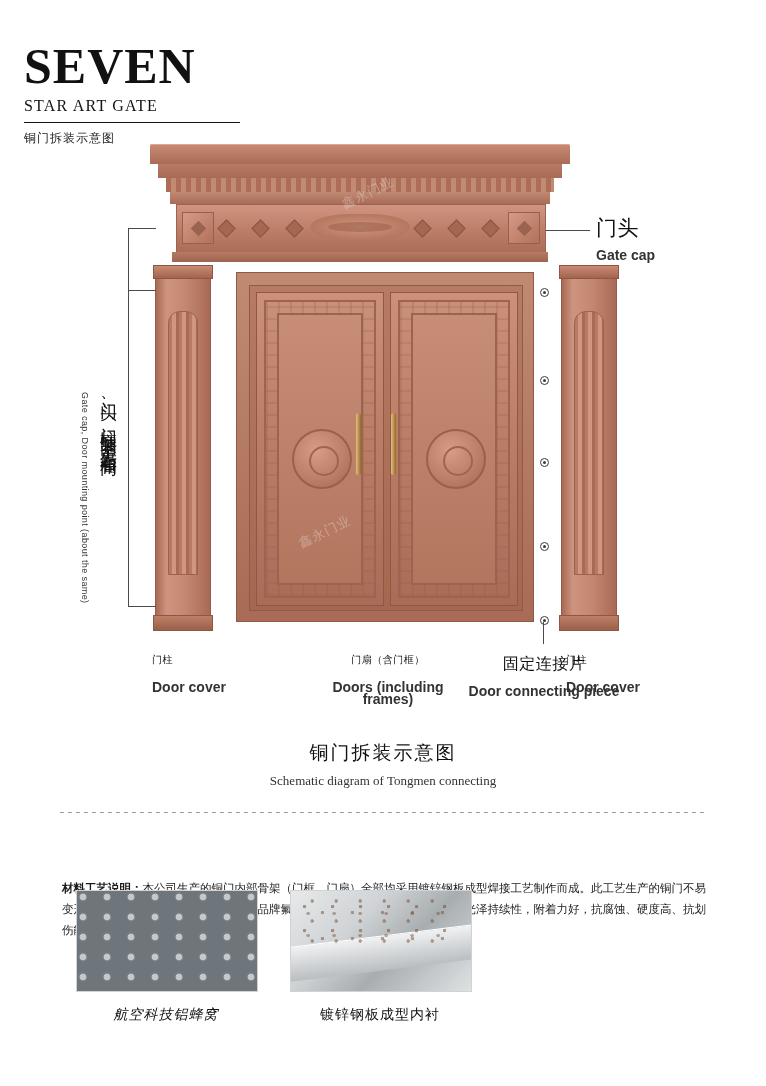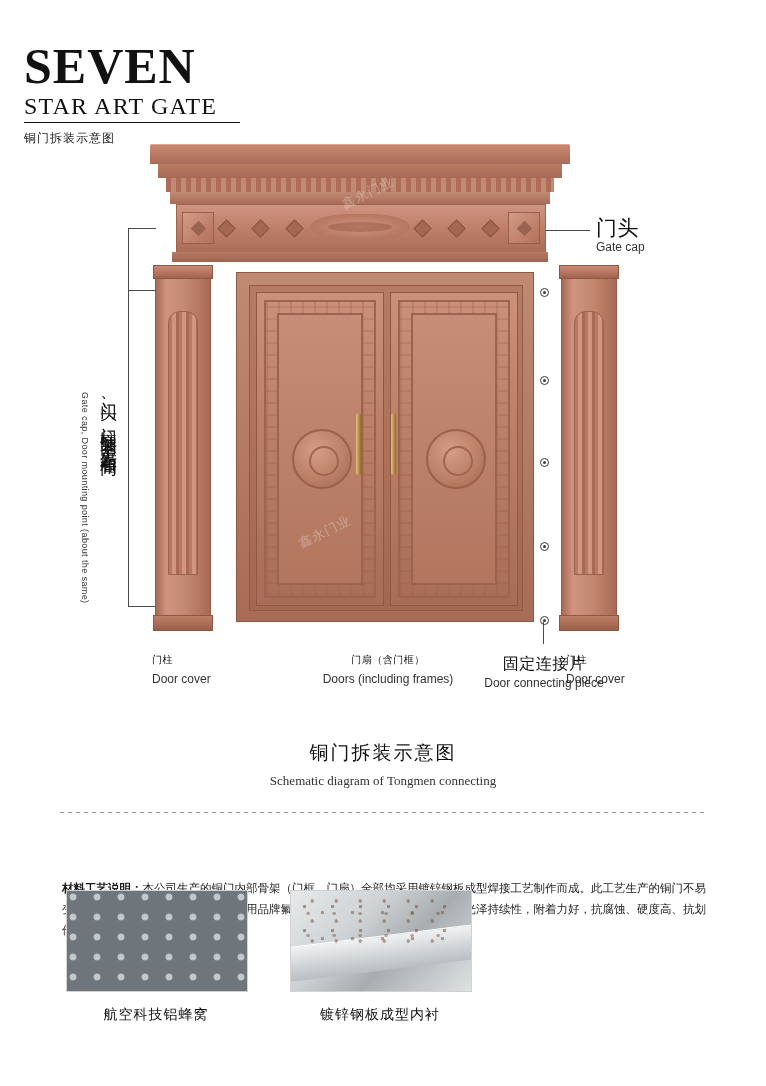--- a/index.html
+++ b/index.html
@@ -15,21 +15,21 @@
 
   
   .brand{position:absolute;left:24px;top:40px;width:260px;}
   .brand-main{
     font-family:"Liberation Serif", serif;
     font-size:50px;font-weight:bold;letter-spacing:1px;
     line-height:52px;color:#111;
   }
   .brand-sub{
     font-family:"Liberation Serif", serif;
-    font-size:24px;letter-spacing:1.2px;
+    font-size:16px;letter-spacing:1.2px;
     line-height:24px;color:#111;margin-top:2px;
   }
   .brand-rule{width:216px;height:1px;background:#111;margin-top:4px;}
   .brand-cn{font-size:12px;color:#222;margin-top:7px;letter-spacing:1px;}
 
   
   .diagram{position:absolute;left:0;top:130px;width:766px;height:580px;}
 
   
   .cap{position:absolute;left:150px;top:14px;width:420px;height:120px;}
@@ -164,21 +164,21 @@
   .dot{
     position:absolute;width:7px;height:7px;border:1px solid #3c3c3c;border-radius:50%;
     background:#fff;
   }
   .dot:after{
     content:"";position:absolute;left:2px;top:2px;width:3px;height:3px;border-radius:50%;background:#3c3c3c;
   }
 
   .lbl{position:absolute;}
   .lbl .cn{font-size:10px;color:#111;line-height:19px;letter-spacing:.5px;}
-  .lbl .en{font-size:12px;color:#333;line-height:12px;margin-top:4px;}
+  .lbl .en{font-size:14px;color:#333;line-height:12px;margin-top:12px;font-weight:bold;}
 
   
   .vert-cn{
     position:absolute;left:96px;top:258px;width:24px;
     writing-mode:vertical-rl;text-orientation:upright;
     font-size:17px;letter-spacing:3px;color:#111;
   }
   .vert-en{
     position:absolute;left:76px;top:262px;width:14px;
     writing-mode:vertical-rl;
@@ -197,21 +197,21 @@
 
   .para{
     position:absolute;left:62px;top:830px;width:644px;
     font-size:11.5px;line-height:21px;color:#1a1a1a;text-align:justify;margin-top:48px;
   }
   .para b{font-weight:bold;}
 
   
   .cards{position:absolute;left:62px;top:890px;width:646px;height:170px;}
   .card{position:absolute;top:0;width:180px;}
-  .card.c1{left:4px;}
+  .card.c1{left:14px;font-style:italic;}
   .card.c2{left:228px;}
   .card.c3{left:450px;}
   .thumb{width:180px;height:100px;border:1px solid #d2d2d2;position:relative;overflow:hidden;}
   .thumb.honeycomb{
     background-color:#8c9399;
     background-image:
       radial-gradient(circle at 6px 6px, #c2c8cc 3.2px, #7d858b 3.6px, #6e767c 5px),
       radial-gradient(circle at 18px 16px, #c2c8cc 3.2px, #7d858b 3.6px, #6e767c 5px);
     background-size:24px 20px;
   }

